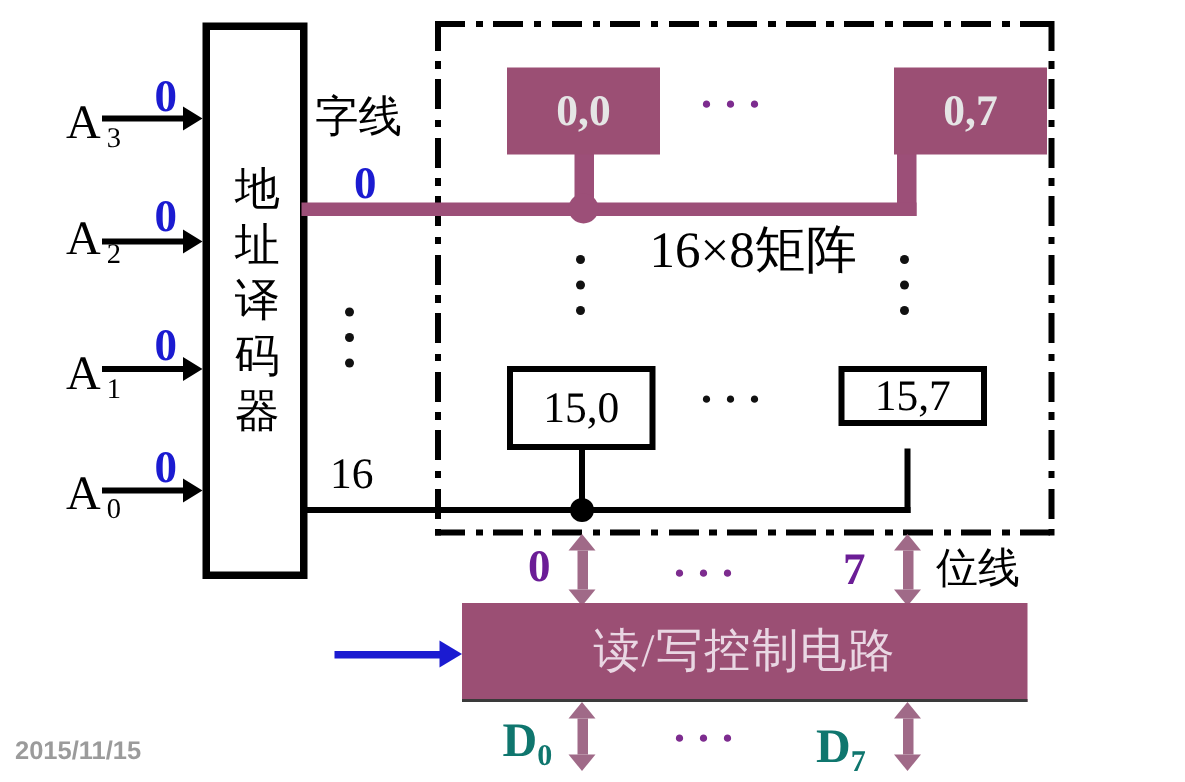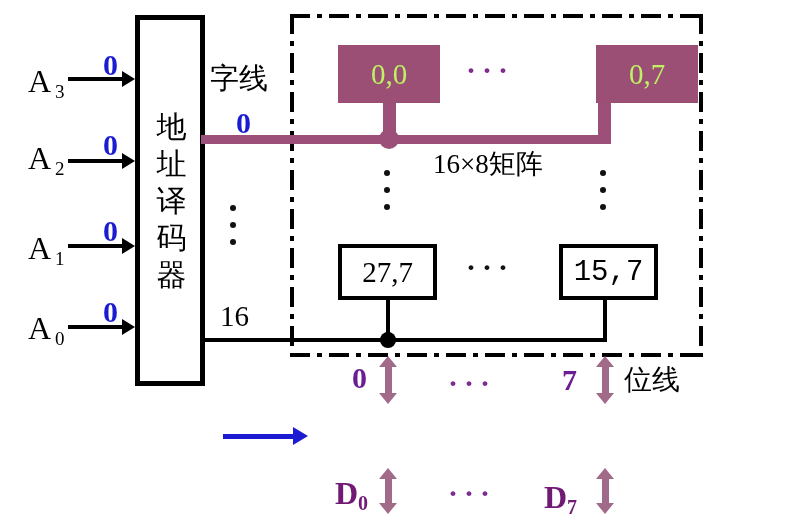--- a/index.html
+++ b/index.html
@@ -14,41 +14,41 @@
     position:absolute;left:135px;top:15px;width:70px;height:371px;
     border:5px solid #000;background:#fff;box-sizing:border-box;
     display:flex;align-items:center;justify-content:center;
   }
   .decoder-label{
     width:33px;font-size:30px;line-height:37px;text-align:right;
     word-break:break-all;letter-spacing:0;
   }
 
   
-  .addr-label{font-size:32px;}
+  .addr-label{font-size:32px;margin-left:16px;}
   .addr-label .sub{font-size:19px;vertical-align:-6px;margin-left:4px;}
   .addr-value{font-size:30px;color:#1b1bd1;font-weight:bold;}
 
   .harrow{position:absolute;height:16px;}
   .harrow .shaft{position:absolute;left:0;right:11px;top:6px;height:4px;background:#000;}
   .harrow .head{position:absolute;right:0;top:0;width:0;height:0;
     border-top:8px solid transparent;border-bottom:8px solid transparent;border-left:13px solid #000;}
 
   
   .dd-h{position:absolute;height:4px;background:repeating-linear-gradient(90deg,
       #000 0,#000 20px,transparent 20px,transparent 27px,
       #000 27px,#000 32px,transparent 32px,transparent 39px);}
   .dd-v{position:absolute;width:4px;background:repeating-linear-gradient(180deg,
       #000 0,#000 20px,transparent 20px,transparent 27px,
       #000 27px,#000 32px,transparent 32px,transparent 39px);}
 
   
   .cell{position:absolute;display:flex;align-items:center;justify-content:center;
     font-size:29px;box-sizing:border-box;}
-  .cell.purple{background:#9b4f74;color:#bef264;}
+  .cell.purple{background:#9b4f74;color:#e5e5e5;font-weight:bold;}
   .cell.white{background:#fff;border:4px solid #000;color:#000;}
 
   
   .pline{position:absolute;background:#9c4f78;}
   .kline{position:absolute;background:#000;}
   .pdot{position:absolute;width:20px;height:20px;border-radius:50%;background:#9c4f78;}
   .kdot{position:absolute;width:16px;height:16px;border-radius:50%;background:#000;}
 
   
   .vdots{position:absolute;display:flex;flex-direction:column;gap:11px;}
@@ -78,21 +78,21 @@
   .strobe{position:absolute;left:75px;top:422px;font-size:29px;}
   .strobe .blue{color:#1b1bd1;}
   .strobe .maroon{color:#8b2060;margin:0 5px;}
   .strobe .black{color:#000;}
   .barrow-shaft{position:absolute;left:223px;top:434px;width:72px;height:5px;background:#1b1bd1;}
   .barrow-head{position:absolute;left:293px;top:427px;width:0;height:0;
     border-top:9px solid transparent;border-bottom:9px solid transparent;border-left:15px solid #1b1bd1;}
 
   
   .plabel{position:absolute;color:#6b1d96;font-weight:bold;line-height:1;}
-  .dlabel{position:absolute;color:#701a75;font-weight:bold;font-size:32px;line-height:1;}
+  .dlabel{position:absolute;color:#0f766e;font-weight:bold;font-size:32px;line-height:1;}
   .dlabel .sub{font-size:20px;vertical-align:-6px;}
 
   .date{position:absolute;left:10px;top:491px;font-size:17px;color:#9b9b9b;
     font-family:"Liberation Sans","DejaVu Sans",sans-serif;font-weight:bold;}
 </style>
 </head>
 <body>
 
 <div id="stage">
 
@@ -147,23 +147,23 @@
   <div class="kline" style="left:201px;top:338px;width:406px;height:4px;"></div>
   <div class="kdot" style="left:380px;top:332px;"></div>
 
   <div class="cell purple" style="left:338px;top:45px;width:102px;height:58px;">
       <span>0,0</span>
     </div>
   <div class="cell purple" style="left:558px;top:45px;width:102px;height:58px;margin-left:38px;">
       <span>0,7</span>
     </div>
   <div class="cell white" style="left:338px;top:244px;width:99px;height:56px;">
-      <span>27,7</span>
-    </div>
-  <div class="cell white" style="left:559px;top:244px;width:99px;height:56px;font-family:Liberation Mono, monospace;">
+      <span>15,0</span>
+    </div>
+  <div class="cell white" style="left:559px;top:244px;width:99px;height:40px;">
       <span>15,7</span>
     </div>
 
   <div class="hell purple" style="left:466px;top:55px;">···</div>
   <div class="hell black" style="left:466px;top:252px;">···</div>
 
   <div class="vdots" style="left:230px;top:205px;">
       <i></i>
       <i></i>
       <i></i>
@@ -172,49 +172,53 @@
       <i></i>
       <i></i>
       <i></i>
     </div>
   <div class="vdots" style="left:600px;top:170px;">
       <i></i>
       <i></i>
       <i></i>
     </div>
 
-  <div class="txt" style="left:433px;top:151px;font-size:27px;">16×8矩阵</div>
+  <div class="txt" style="left:433px;top:151px;font-size:34px;">16×8矩阵</div>
 
   <div class="varrow" style="left:379px;top:356px;height:48px;">
     <div class="up"></div>
     <div class="vshaft"></div>
     <div class="down"></div>
   </div>
   <div class="varrow" style="left:596px;top:356px;height:48px;">
     <div class="up"></div>
     <div class="vshaft"></div>
     <div class="down"></div>
   </div>
   <div class="plabel" style="left:352px;top:363px;font-size:30px;">0</div>
   <div class="plabel" style="left:562px;top:365px;font-size:30px;">7</div>
   <div class="hell purple" style="left:448px;top:368px;">···</div>
   <div class="txt" style="left:624px;top:366px;font-size:28px;">位线</div>
 
+  <div class="control">
+    <span>读/写控制电路</span>
+  </div>
 
   <div class="barrow-shaft"></div>
   <div class="barrow-head"></div>
 
   <div class="varrow" style="left:379px;top:468px;height:46px;">
     <div class="up"></div>
     <div class="vshaft"></div>
     <div class="down"></div>
   </div>
   <div class="varrow" style="left:596px;top:468px;height:46px;">
     <div class="up"></div>
     <div class="vshaft"></div>
     <div class="down"></div>
   </div>
   <div class="dlabel" style="left:335px;top:477px;"><span>D</span><span class="sub">0</span></div>
   <div class="dlabel" style="left:544px;top:481px;"><span>D</span><span class="sub">7</span></div>
   <div class="hell purple" style="left:448px;top:478px;">···</div>
 
+  <div class="date">2015/11/15</div>
 
 </div>
 
 </body></html>

